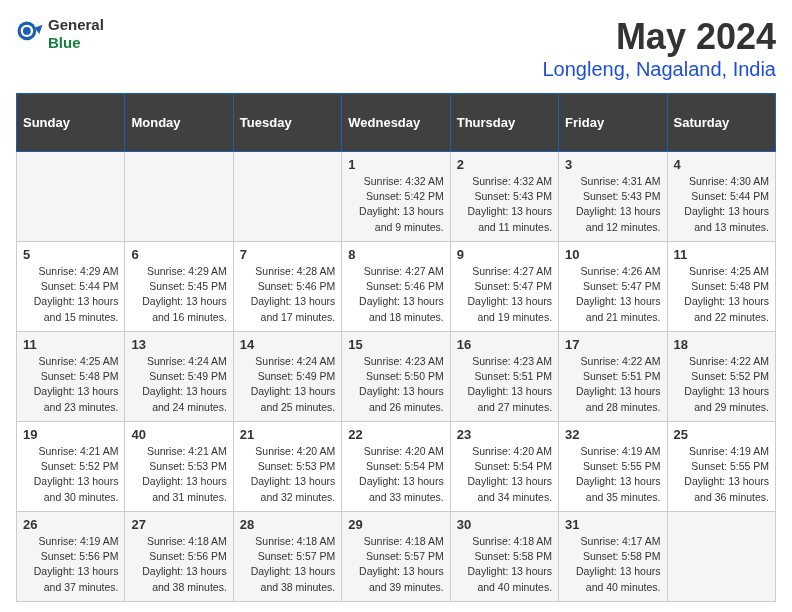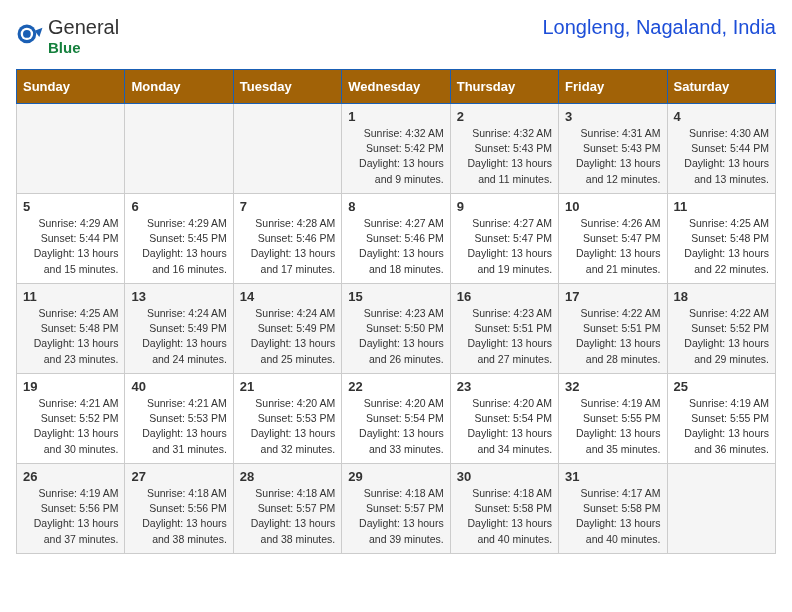--- a/index.html
+++ b/index.html
@@ -14,39 +14,39 @@
       display: flex;
       justify-content: space-between;
       align-items: flex-start;
       margin-bottom: 12px;
     }
     .logo {
       display: flex;
       align-items: center;
       gap: 4px;
     }
-    .logo-text-general { font-size: 20px; color: #333; font-weight: normal; }
+    .logo-text-general { font-size: 15px; color: #333; font-weight: bold; }
     .logo-text-blue { font-size: 15px; color: #15803d; font-weight: bold; }
     .logo-icon {
       width: 28px;
       height: 28px;
     }
     .title-block { text-align: right; }
     .month-year { font-size: 36px; font-weight: bold; color: #333; }
     .location { font-size: 20px; color: #1d4ed8; }
     table {
       width: 100%;
       border-collapse: collapse;
       table-layout: fixed;
     }
     thead th {
-      background: #a16207;
+      background: #404040;
       color: #fff;
       text-align: left;
-      padding: 9px 6px;
+      padding: 21px 6px;
       font-size: 13px;
       border: 1px solid #1a5fb4;
     }
     tbody td {
       border: 1px solid #ccc;
       vertical-align: top;
       padding: 5px 6px;
       font-size: 11px;
       color: #333;
       min-height: 80px;
@@ -74,20 +74,21 @@
       <path d="M24 10 L34 6 L30 18 Z" fill="#1a5fb4"></path>
     </svg>
     <div>
       <div>
         <span class="logo-text-general">General</span><br>
         <span class="logo-text-blue">Blue</span>
       </div>
     </div>
   </div>
   <div class="title-block">
+    <div class="month-year">May 2024</div>
     <div class="location">Longleng, Nagaland, India</div>
   </div>
 </div>
 
 <table>
   <thead>
     <tr id="header-row">
         <th>Sunday</th>
         <th>Monday</th>
         <th>Tuesday</th>

